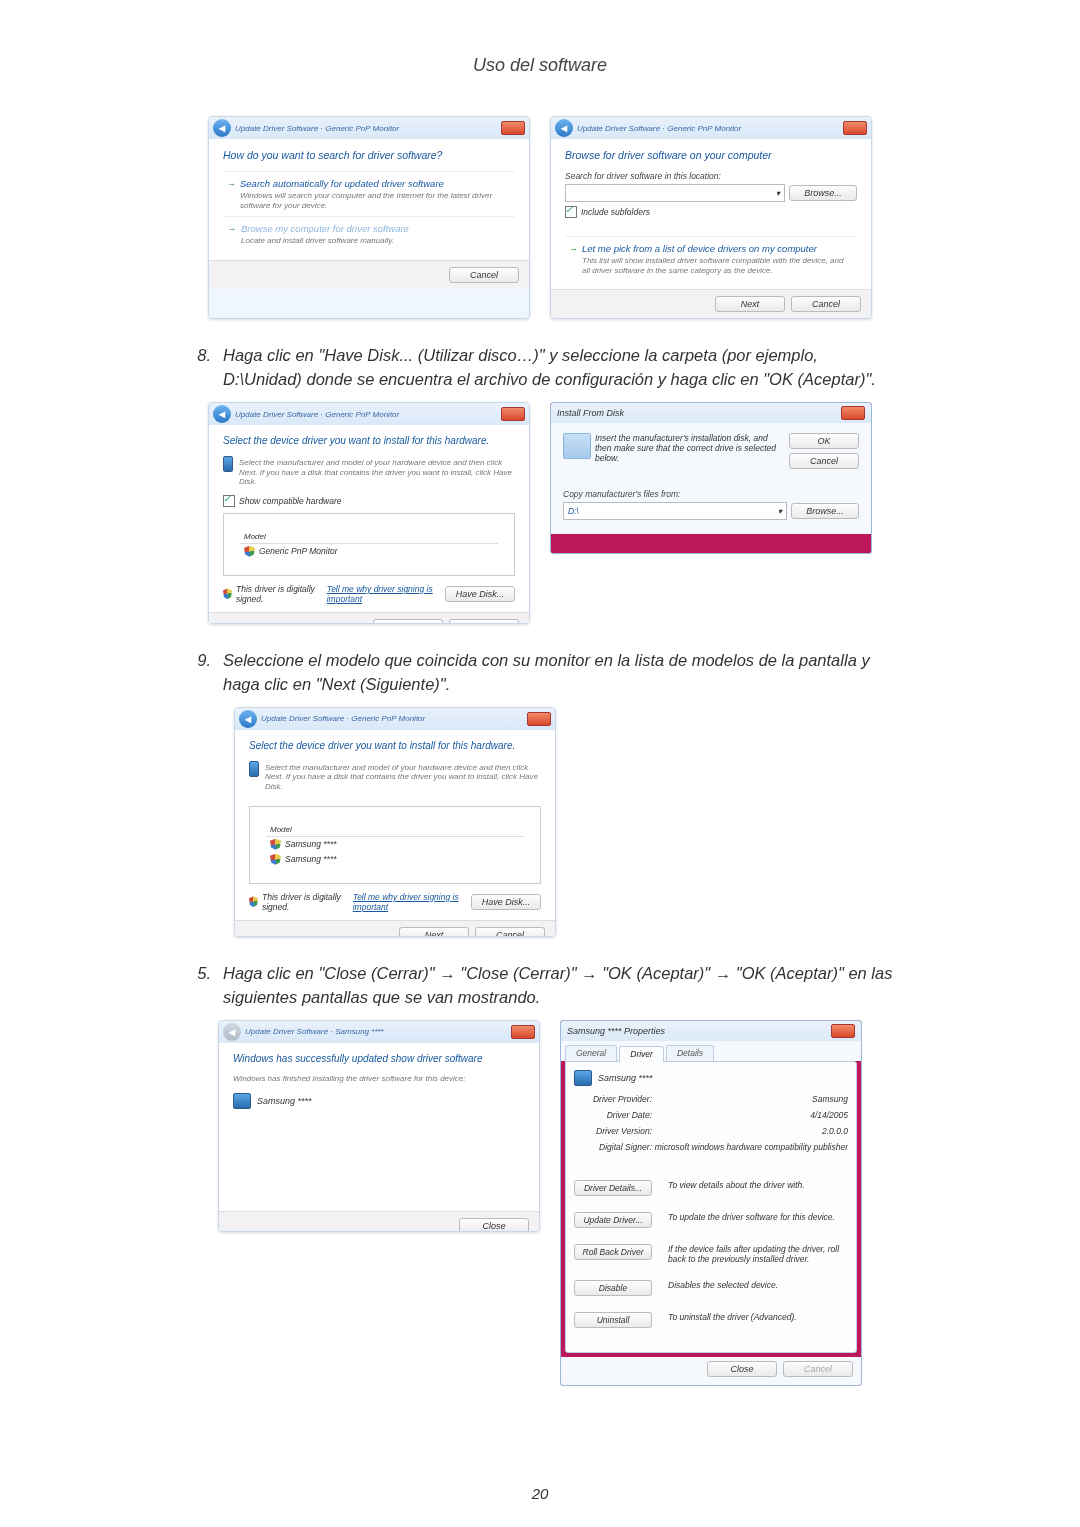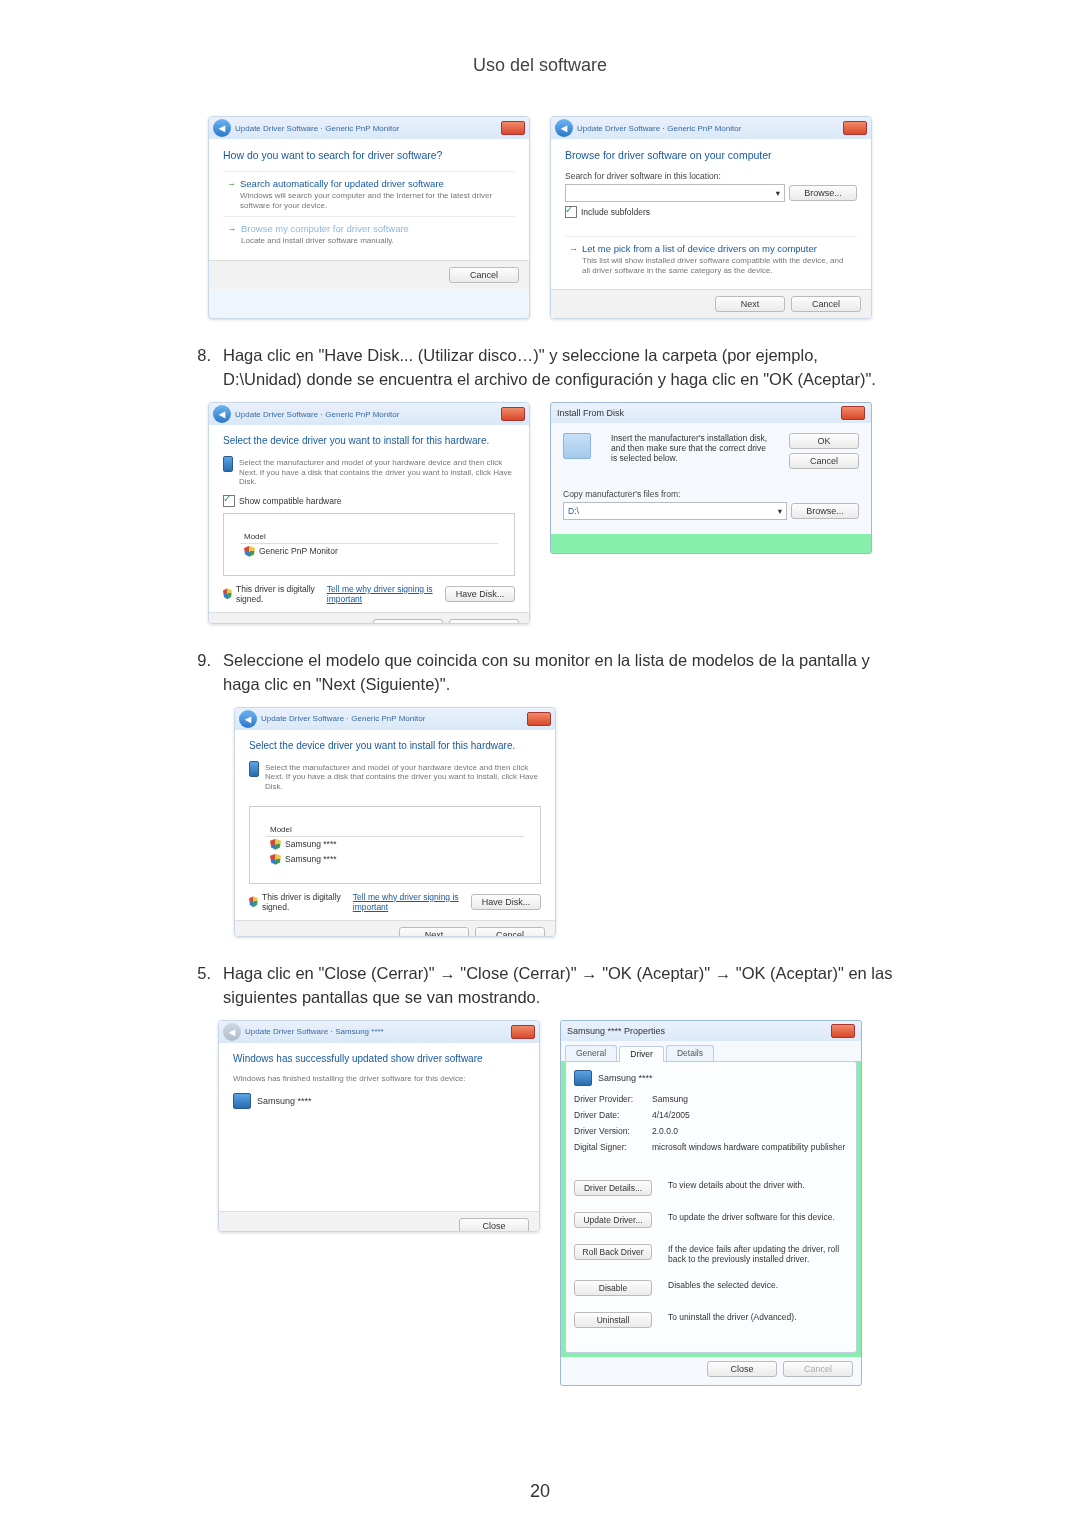--- a/index.html
+++ b/index.html
@@ -8,20 +8,21 @@
     font-family: Arial, Helvetica, sans-serif;
     color: #333;
   }
   .page {
     width: 942px;
     min-height: 1527px;
     margin: 0 auto;
     box-sizing: border-box;
     padding: 55px 110px 40px 110px;
     position: relative;
+    font-style: italic;
   }
   .page-title {
     text-align: center;
     font-size: 18px;
     color: #444;
     margin-bottom: 40px;
   }
   .figure-row {
     display: flex;
     gap: 20px;
@@ -131,33 +132,33 @@
     color: #333;
   }
   .sig-row {
     display: flex; align-items: center; justify-content: space-between;
     margin-top: 8px;
     font-size: 8.5px;
   }
   .sig-left { display: flex; flex-direction: row; gap: 2px; }
   .dlg {
     border: 1px solid #9db8d8;
-    background: #86efac;
+    background: #be185d;
     border-radius: 3px;
     font-size: 9px;
     overflow: hidden;
   }
   .dlg-title {
     display: flex; justify-content: space-between; align-items: center;
     padding: 3px 6px;
     background: linear-gradient(#eaf2fb, #dce9f8);
     font-size: 9px;
   }
   .dlg-body { padding: 10px 12px; background: #f5f8fc; }
-  .dlg-row { display: flex; gap: 20px; align-items: flex-start; }
+  .dlg-row { display: flex; gap: 4px; align-items: flex-start; }
   .disk-ico {
     width: 26px; height: 24px; background: linear-gradient(#c7e0f6, #a7c9eb);
     border: 1px solid #89b4db; border-radius: 2px;
   }
   .link-sm { color: #1a5aa0; font-size: 8.5px; text-decoration: underline; }
   .shield { width: 11px; height: 11px; background: conic-gradient(#e7c94b 0 25%, #3e9b4f 0 50%, #3b7bd1 0 75%, #d14b3b 0); clip-path: polygon(50% 0, 100% 20%, 90% 80%, 50% 100%, 10% 80%, 0 20%); display: inline-block; }
   .green-plus { color: #2a8b2a; font-weight: bold; display: inline-block; width: 10px; text-align: center; }
   .monitor-ico { width: 16px; height: 14px; background: linear-gradient(#5aa5e6, #2a6bb0); border: 1px solid #2a5b8a; border-radius: 2px; display: inline-block; }
 
   ol.steps {
@@ -172,21 +173,21 @@
     font-size: 16.5px;
     line-height: 1.45;
     color: #333;
   }
   ol.steps .num { width: 32px; flex-shrink: 0; text-align: right; }
   .page-num {
     position: absolute;
     bottom: 25px;
     left: 0; right: 0;
     text-align: center;
-    font-size: 18px;
+    font-size: 15px;
     color: #333;
   }
 
   
   .prop-tabs {
     display: flex; gap: 0; padding: 4px 4px 0 4px;
     background: #f5f8fc;
   }
   .ptab {
     padding: 2px 10px 3px;
@@ -204,21 +205,21 @@
     position: relative;
     top: 1px;
   }
   .prop-body {
     border: 1px solid #c0cde0;
     background: #fcfdff;
     margin: 0 4px 4px 4px;
     padding: 8px;
     border-radius: 0 3px 3px 3px;
   }
-  .prop-row { display: grid; grid-template-columns: 78px 1fr; font-size: 8.5px; margin: 6px 0; }
+  .prop-row { display: grid; grid-template-columns: 78px 1fr; font-size: 8.5px; margin: 6px 0; text-align: right; }
   .prop-btn-row { display: grid; grid-template-columns: 78px 1fr; gap: 16px; align-items: start; font-size: 8.5px; margin: 16px 0; }
   .prop-btn {
     padding: 2px 4px;
     font-size: 8.5px;
     background: linear-gradient(#fdfdfd, #eaeaea);
     border: 1px solid #bbb;
     border-radius: 3px;
     text-align: center;
   }
 </style>

